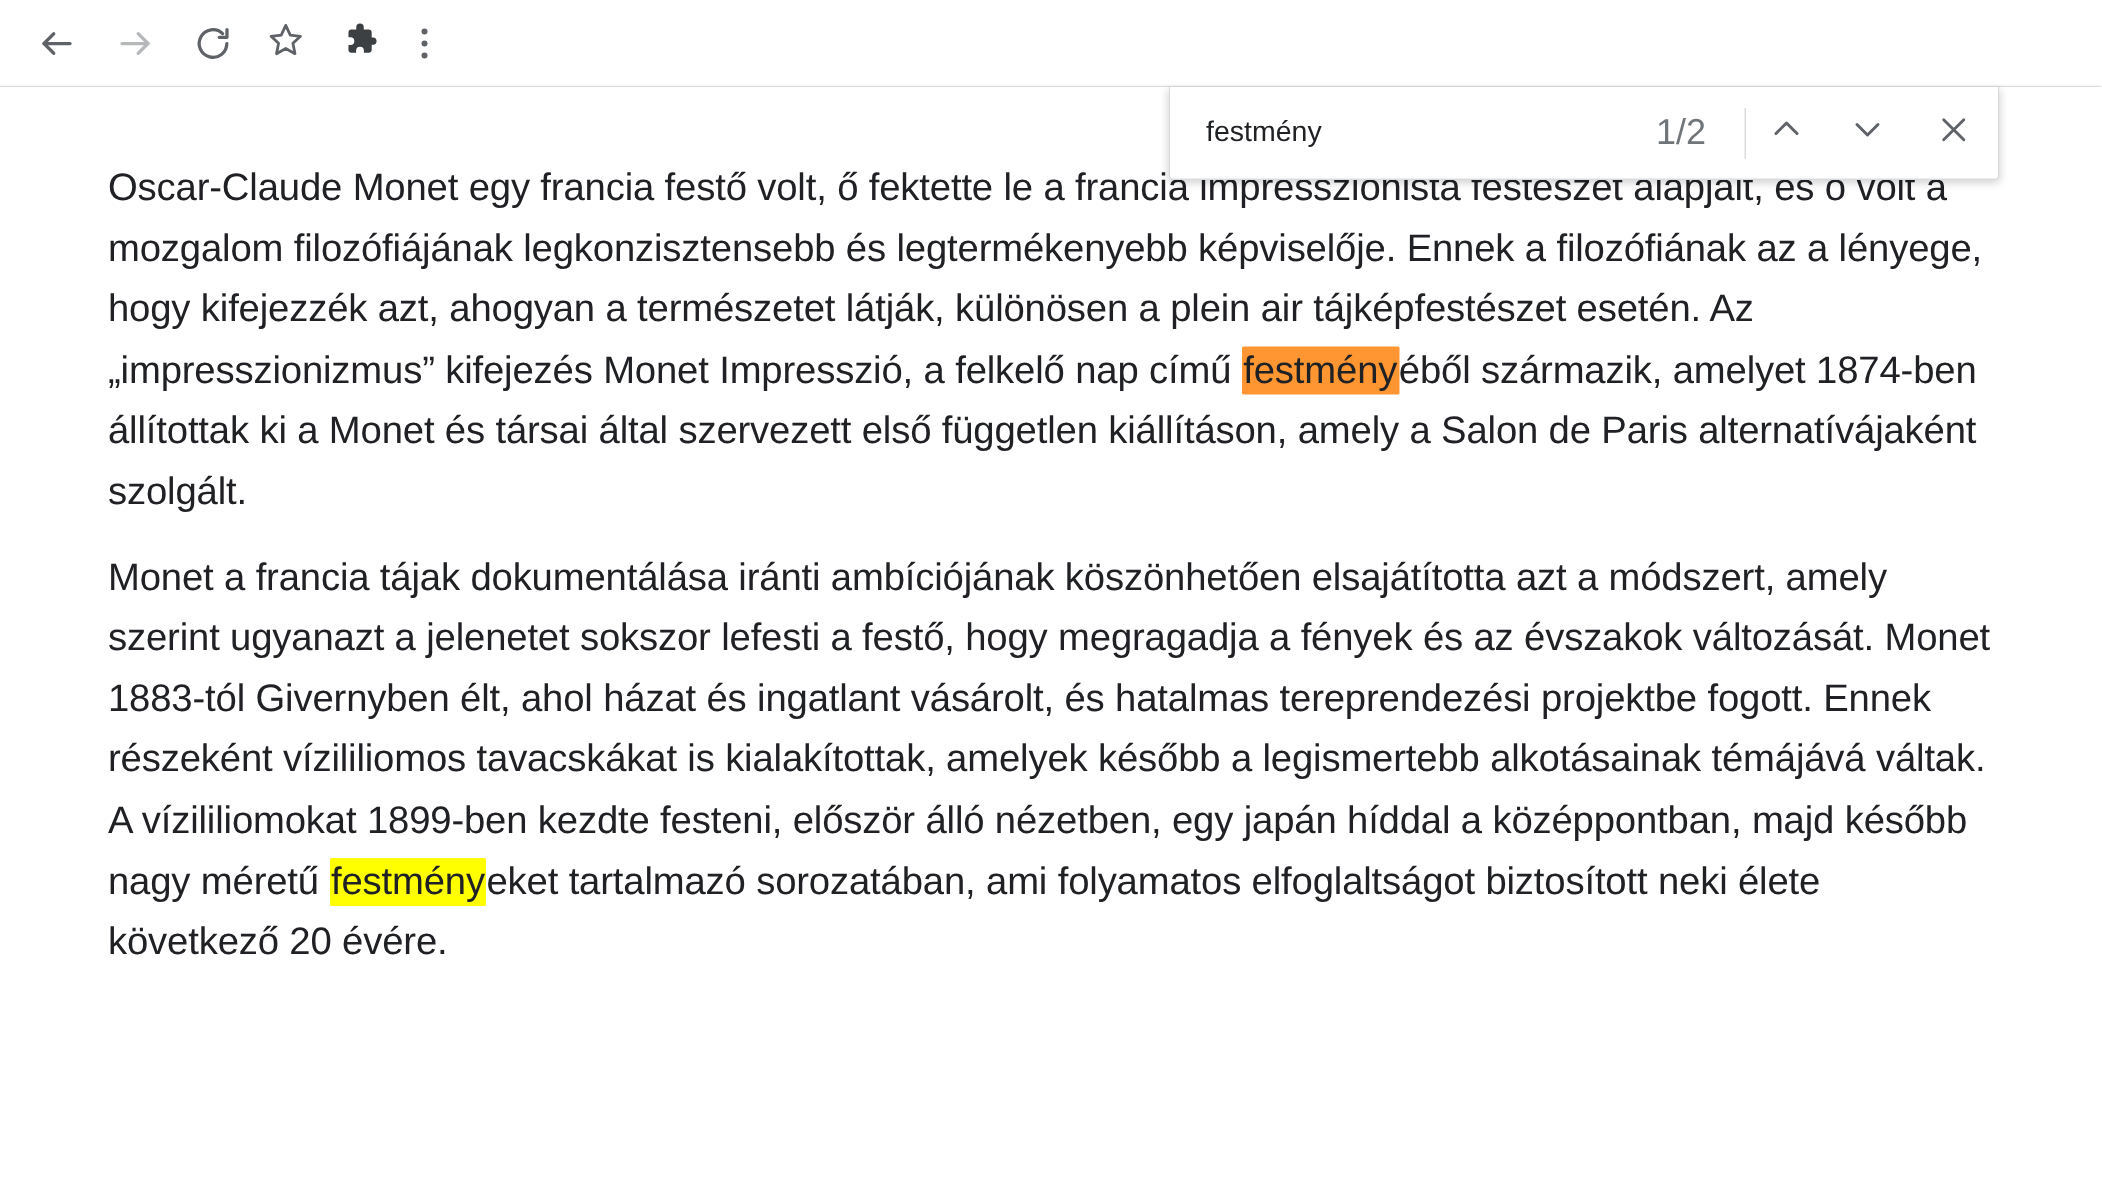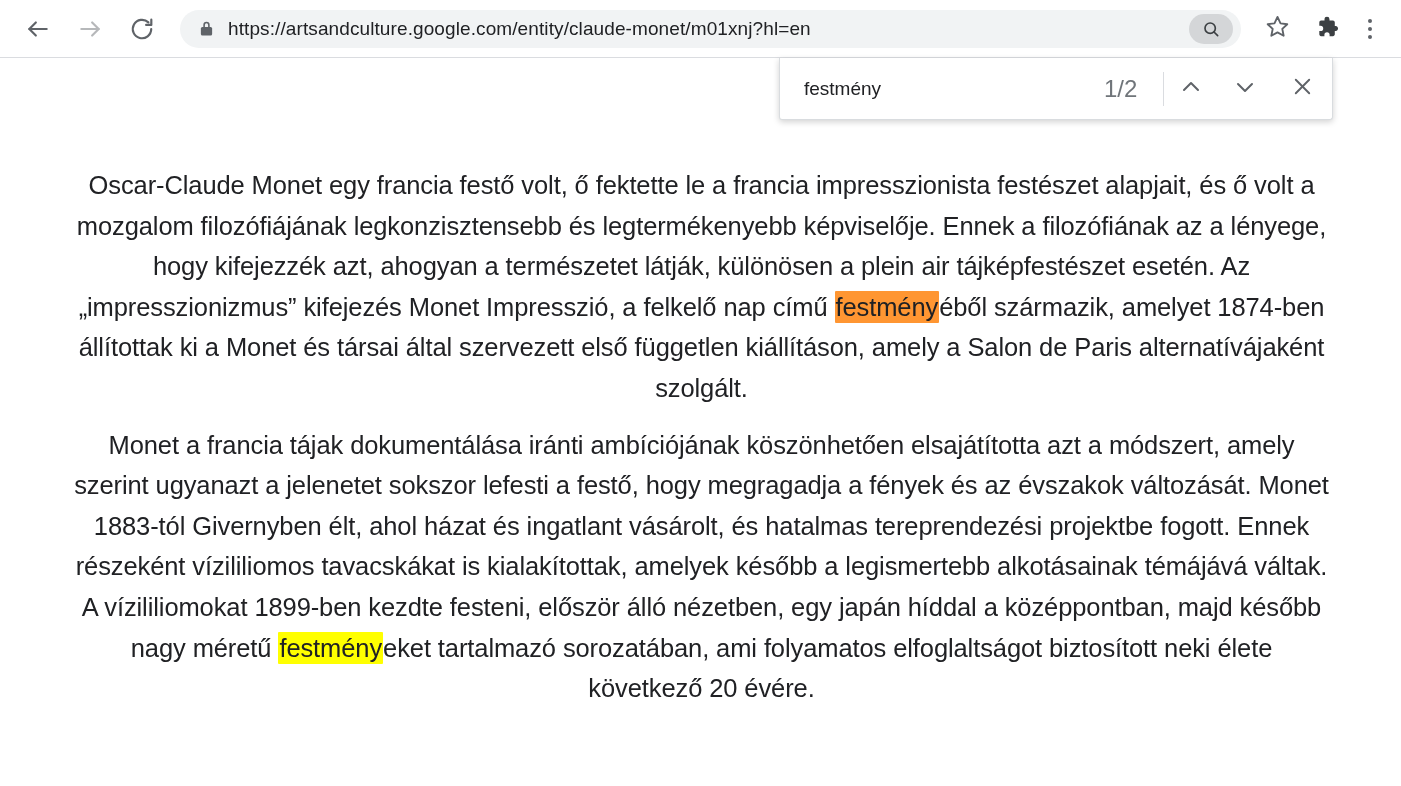--- a/index.html
+++ b/index.html
@@ -175,23 +175,22 @@
     height: 100%;
     display: flex;
     align-items: center;
     justify-content: center;
     flex: 0 0 auto;
   }
   .find-btn.close { width: 60px; }
 
   
   .page {
-    padding: 108px 70px 0 72px;
+    padding: 48px 70px 0 72px;
     box-sizing: border-box;
-    text-align: center;
   }
   .para {
     font-family: "Liberation Sans", sans-serif;
     font-size: 25.5px;
     line-height: 40.6px;
     color: #202124;
     margin: 0;
     letter-spacing: -0.1px;
   }
   .para + .para { margin-top: 16px; }
@@ -233,37 +232,20 @@
 
   <div class="nav-btn reload-btn">
     <span>
       <svg width="26" height="26" viewBox="0 0 24 24" fill="none" stroke="#5f6368" stroke-width="2" stroke-linecap="round" stroke-linejoin="round">
         <path d="M20.5 12a8.5 8.5 0 1 1-2.6-6.1"></path>
         <polyline points="20.6,3.4 20.6,8.2 15.8,8.2"></polyline>
       </svg>
     </span>
   </div>
 
-  <div class="omnibox">
-    <span class="lock-icon">
-      <svg width="15" height="17" viewBox="0 0 16 18" fill="#5f6368">
-        <rect x="2" y="7.5" width="12" height="9" rx="1.6"></rect>
-        <path d="M4.6 7.5V5.2a3.4 3.4 0 0 1 6.8 0v2.3h-1.7V5.2a1.7 1.7 0 0 0-3.4 0v2.3z"></path>
-      </svg>
-    </span>
-    <span class="omnibox-url">https://artsandculture.google.com/entity/claude-monet/m01xnj?hl=en</span>
-    <span class="omnibox-right">
-      <span class="find-chip">
-        <svg width="20" height="20" viewBox="0 0 24 24" fill="none" stroke="#3c4043" stroke-width="2" stroke-linecap="round">
-          <circle cx="11" cy="11" r="6.2"></circle>
-            <line x1="15.6" y1="15.6" x2="20" y2="20"></line>
-        </svg>
-      </span>
-    </span>
-  </div>
 
   <div class="star-btn">
     <span>
       <svg width="25" height="25" viewBox="0 0 24 24" fill="none" stroke="#5f6368" stroke-width="1.8" stroke-linejoin="round">
         <polygon points="12,2.8 14.9,9 21.4,9.8 16.6,14.3 17.9,20.9 12,17.6 6.1,20.9 7.4,14.3 2.6,9.8 9.1,9"></polygon>
       </svg>
     </span>
   </div>
 
   <div class="ext-btn">

